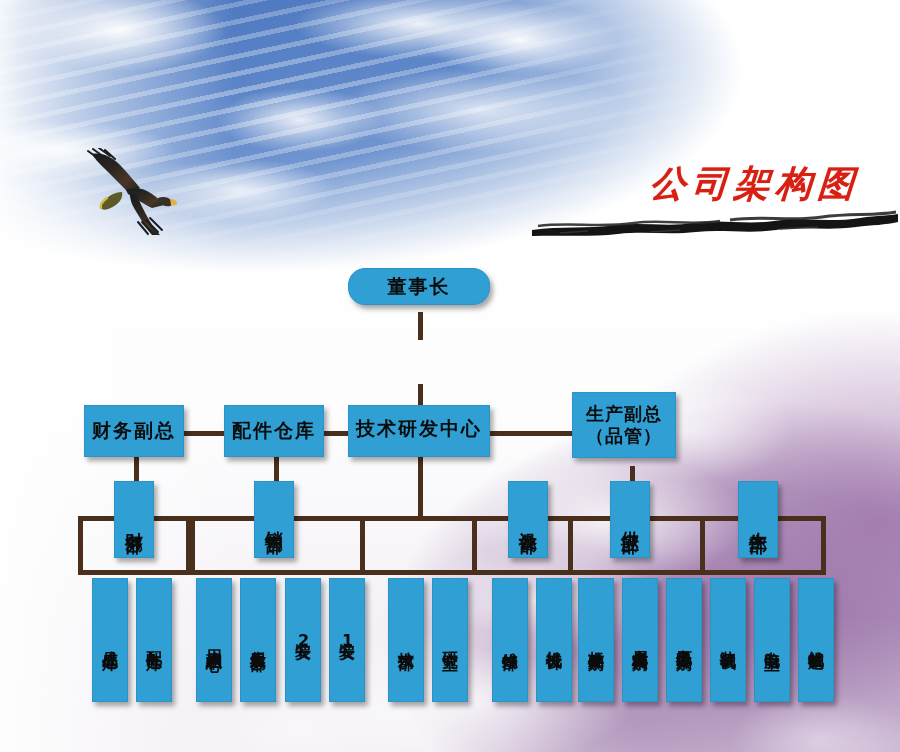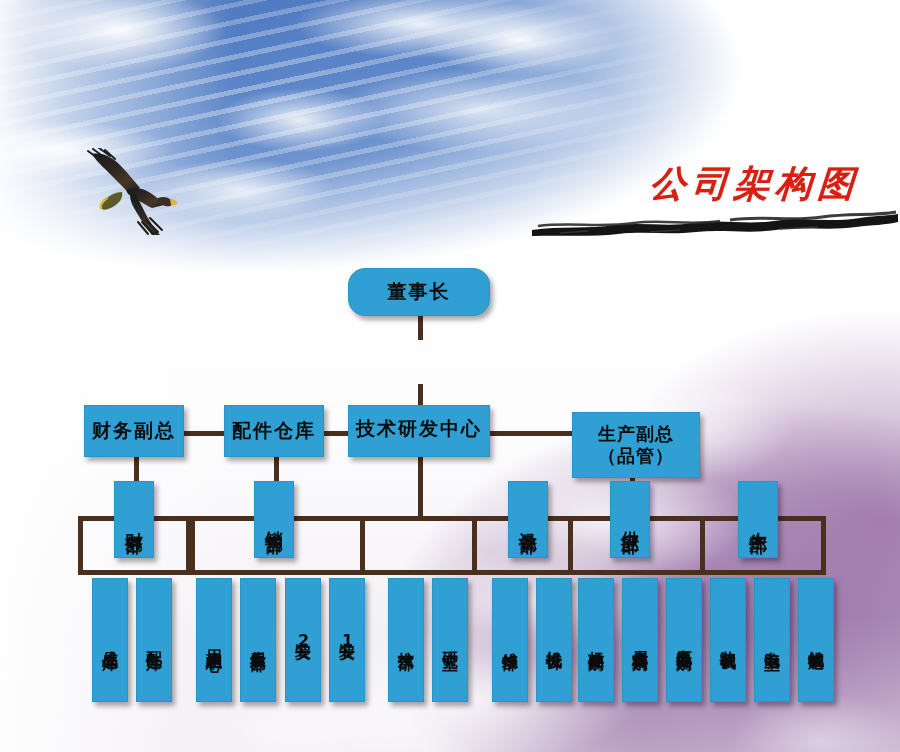--- a/index.html
+++ b/index.html
@@ -188,35 +188,35 @@
     <div class="line v" style="left:700px;top:516px;height:56px;"></div>
     <div class="line v" style="left:821px;top:516px;height:56px;"></div>
 
     <div class="line h" style="left:78px;top:570px;width:112px;"></div>
     <div class="line h" style="left:190px;top:570px;width:175px;"></div>
     <div class="line h" style="left:360px;top:570px;width:116px;"></div>
     <div class="line h" style="left:472px;top:570px;width:100px;"></div>
     <div class="line h" style="left:568px;top:570px;width:136px;"></div>
     <div class="line h" style="left:700px;top:570px;width:126px;"></div>
 
-    <div class="node h-node" style="left:348px;top:268px;width:142px;height:48px;border-radius:17px;">
+    <div class="node h-node" style="left:348px;top:268px;width:142px;height:37px;border-radius:17px;">
       <span>董事长</span>
     </div>
 
 
     <div class="node h-node" style="left:84px;top:405px;width:100px;height:52px;">
       <span>财务副总</span>
     </div>
     <div class="node h-node" style="left:224px;top:405px;width:100px;height:52px;">
       <span>配件仓库</span>
     </div>
     <div class="node h-node" style="left:348px;top:405px;width:142px;height:52px;font-family:Liberation Mono, monospace;">
       <span>技术研发中心</span>
     </div>
-    <div class="node h-node two-line" style="left:572px;top:412px;width:128px;height:66px;white-space:pre-line;">
+    <div class="node h-node two-line" style="left:572px;top:392px;width:104px;height:66px;white-space:pre-line;">
       <span>生产副总
 （品管）</span>
     </div>
 
     <div class="node v-node" style="left:114px;top:481px;width:40px;height:77px;">
       <span>财务部</span>
     </div>
     <div class="node v-node" style="left:254px;top:481px;width:40px;height:77px;">
       <span>销售部</span>
     </div>

